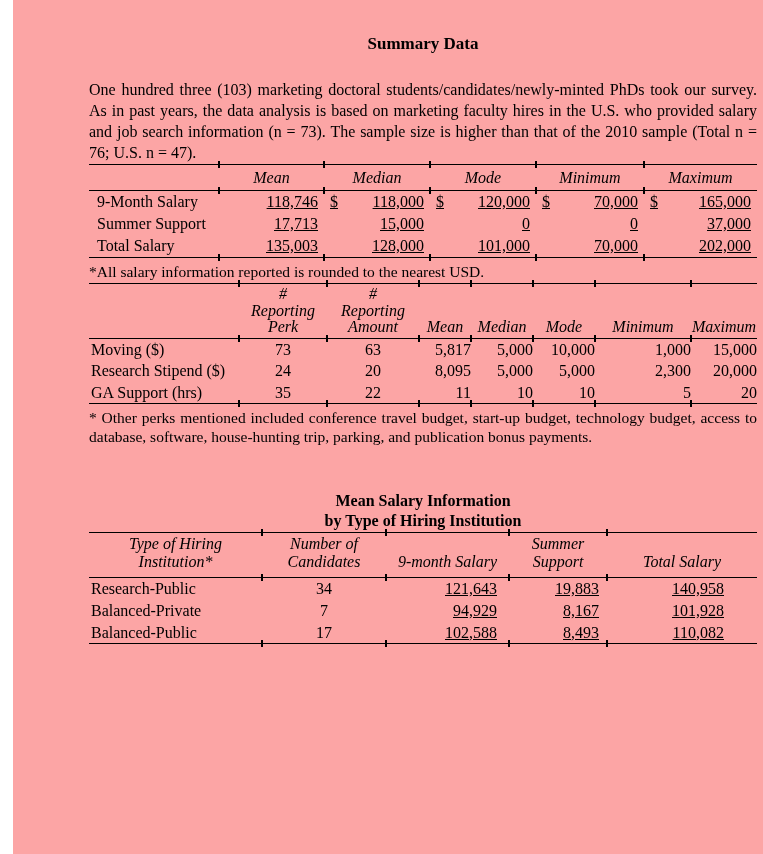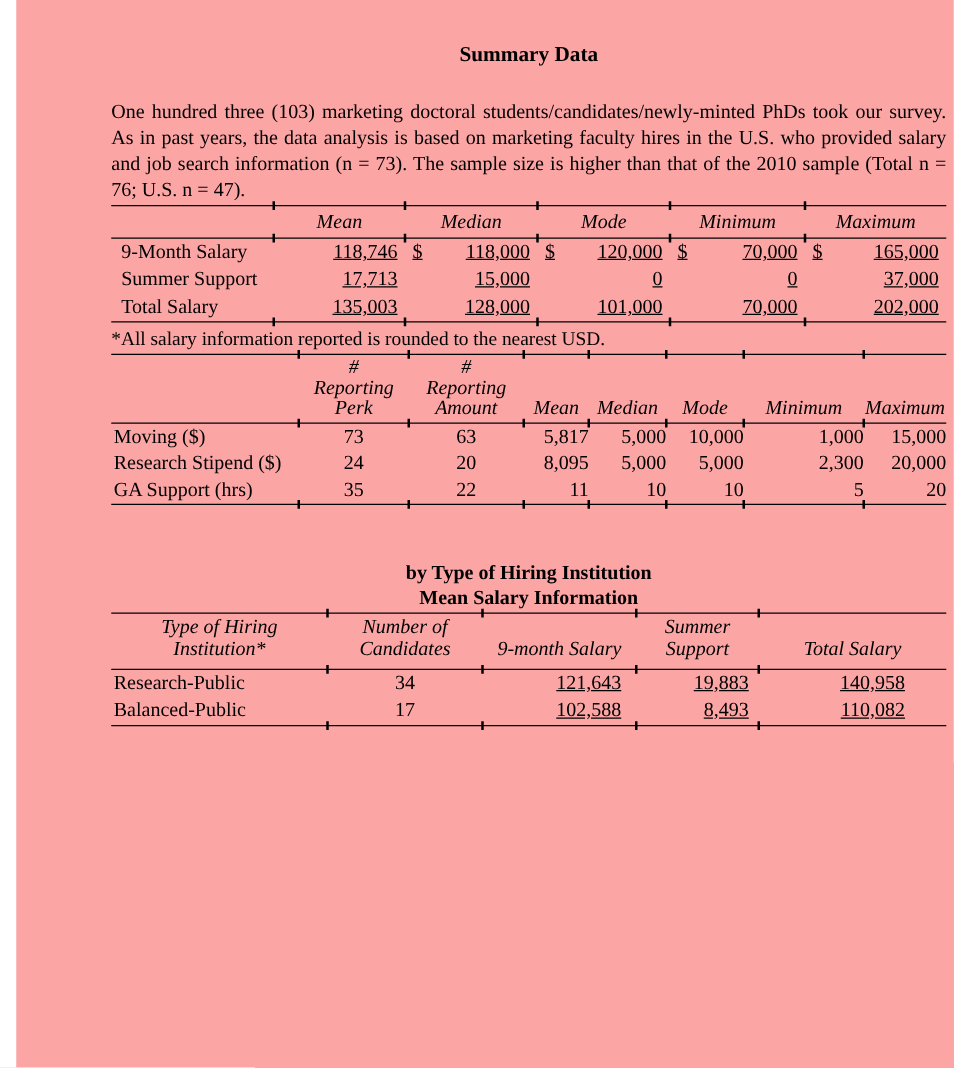--- a/index.html
+++ b/index.html
@@ -270,26 +270,27 @@
             <td class="tk c">35</td>
             <td class="tk c">22</td>
             <td class="tk r">11</td>
             <td class="tk r">10</td>
             <td class="tk r">10</td>
             <td class="tk r">5</td>
             <td class="tk r">20</td>
           </tr>
         </tbody>
       </table>
+      <p class="fn">* Other perks mentioned included conference travel budget, start-up budget, technology budget, access to database, software, house-hunting trip, parking, and publication bonus payments.</p>
     </section>
 
     <section class="sec sec3">
       <div class="tbl-titles">
+        <h2 class="tbl-title">Mean Salary Information</h2>
         <h2 class="tbl-title">by Type of Hiring Institution</h2>
-        <h2 class="tbl-title">Mean Salary Information</h2>
       </div>
       <table class="t t3">
         <colgroup>
           <col style="width:173px">
             <col style="width:124px">
             <col style="width:123px">
           <col style="width:98px">
             <col style="width:150px">
         </colgroup>
         <thead>
@@ -320,20 +321,42 @@
                   <span class="val">19,883</span>
                 </div>
               </td>
             <td class="tk money mt">
                 <div class="mw">
                   <span class="cur"></span>
                   <span class="val">140,958</span>
                 </div>
               </td>
           </tr>
+          <tr>
+            <td class="lbl">Balanced-Private</td>
+            <td class="tk c">7</td>
+            <td class="tk money m9">
+                <div class="mw">
+                  <span class="cur"></span>
+                  <span class="val">94,929</span>
+                </div>
+              </td>
+            <td class="tk money ms">
+                <div class="mw">
+                  <span class="cur"></span>
+                  <span class="val">8,167</span>
+                </div>
+              </td>
+            <td class="tk money mt">
+                <div class="mw">
+                  <span class="cur"></span>
+                  <span class="val">101,928</span>
+                </div>
+              </td>
+          </tr>
           <tr class="last">
             <td class="lbl">Balanced-Public</td>
             <td class="tk c">17</td>
             <td class="tk money m9">
                 <div class="mw">
                   <span class="cur"></span>
                   <span class="val">102,588</span>
                 </div>
               </td>
             <td class="tk money ms">

